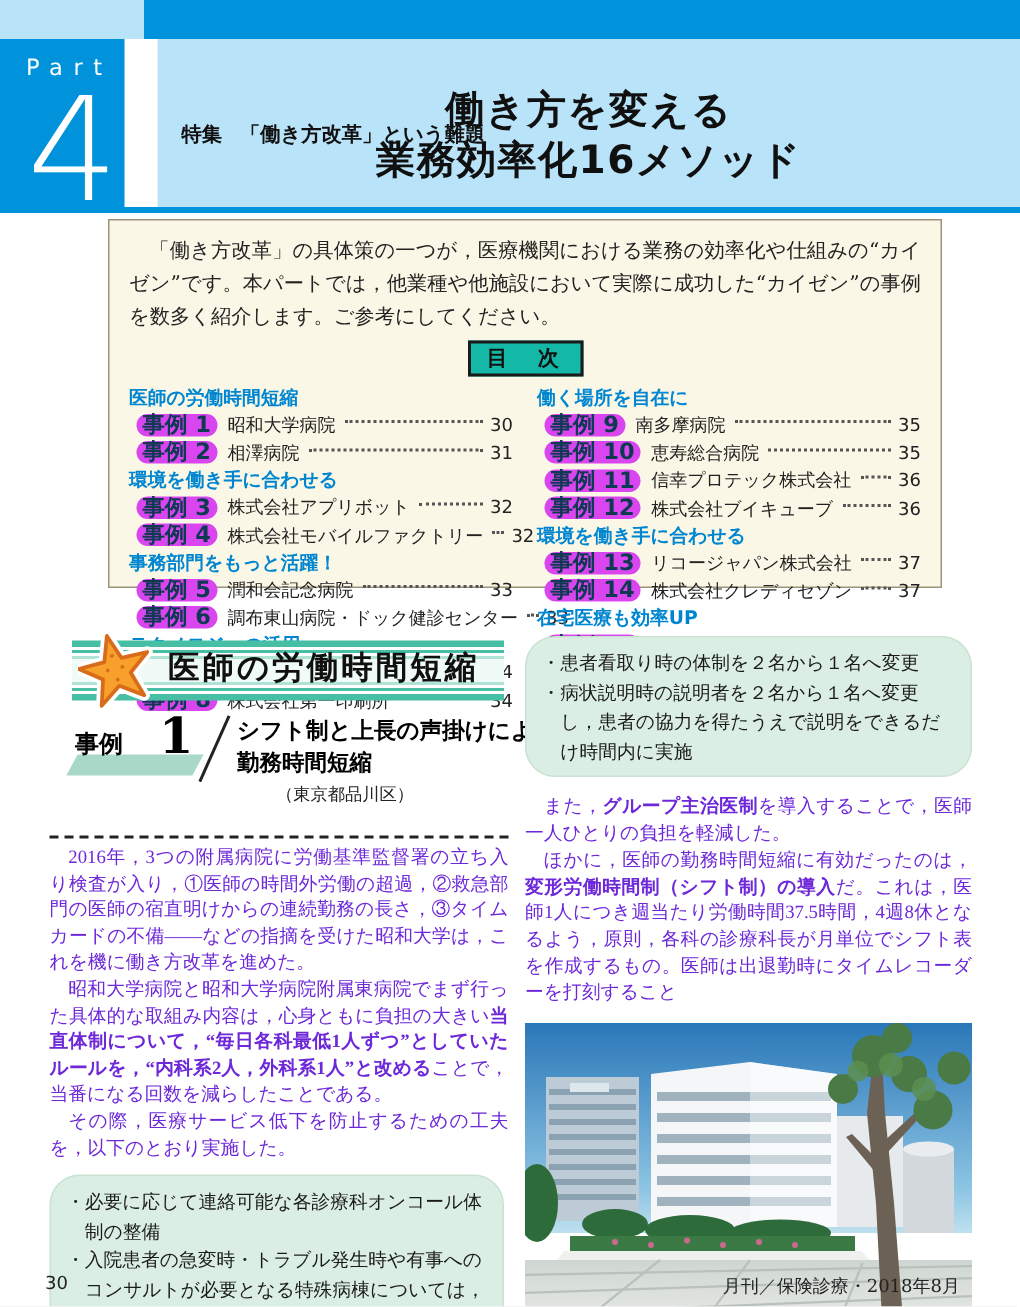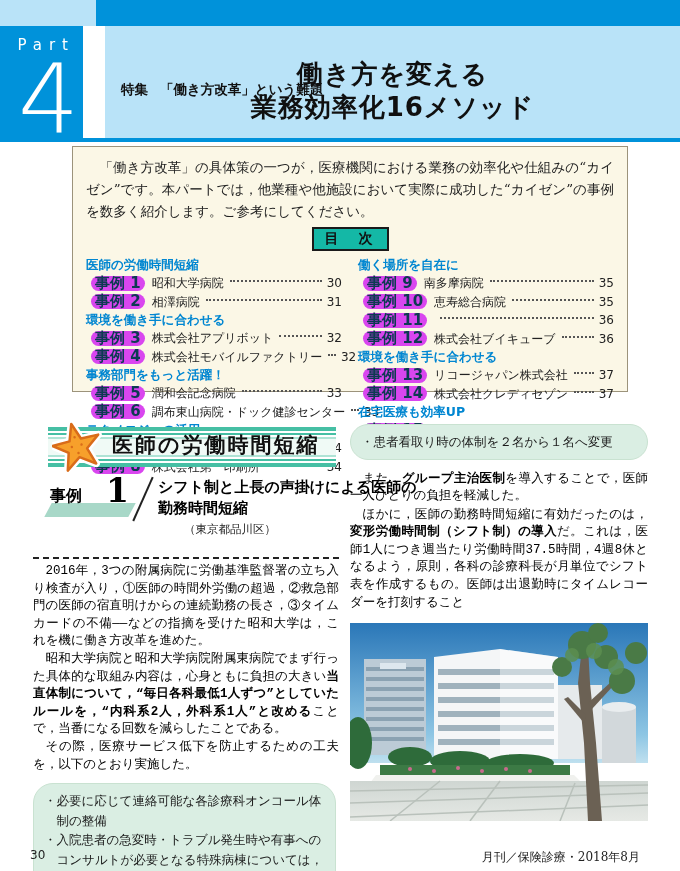--- a/index.html
+++ b/index.html
@@ -42,21 +42,21 @@
   .case-shadow { position:absolute; left:2px; top:26px; width:84px; height:14px; background:#a8d8c8; transform:skewX(-28deg); }
   .case-word { position:absolute; left:4px; top:9px; font-size:16px; font-weight:900; color:#000; }
   .case-num { position:absolute; left:60px; top:-6px; font-family:"DejaVu Serif", serif; font-size:33px; font-weight:700; color:#000; }
   .case-slash { position:absolute; left:96px; top:-2px; width:1.5px; height:48px; background:#222; transform:rotate(24deg); }
   .case-title { position:absolute; left:112px; top:0; font-size:15px; font-weight:800; line-height:21px; color:#000; white-space:nowrap; }
   .org { position:absolute; left:92px; top:521px; font-size:11.5px; line-height:17px; color:#222; }
   .org-line2 { margin-left:92px; }
   .dash-sep { position:absolute; left:33px; top:557px; width:306px; border-top:2.5px dashed #222; }
 
   
-  .body-par { font-family:Liberation Mono, monospace; font-size:12.5px; line-height:17.6px; text-align:justify; text-indent:1em; color:#000000; }
+  .body-par { font-family:Liberation Serif, serif; font-size:12.5px; line-height:17.6px; text-align:justify; text-indent:1em; color:#6d28d9; }
   .body-par .b { font-weight:700; }
   .col-left { position:absolute; left:33px; top:563px; width:306px; }
   .col-right { position:absolute; left:350px; top:424px; width:298px; }
   .gbox { background:#daeee3; border:1px solid #c9e2d1; border-radius:20px; padding:7px 10px; font-size:12.5px; line-height:19.5px; color:#1a1a1a; }
   .gbox li { list-style:none; padding-left:1em; text-indent:-1em; }
   .col-left .gbox { margin-top:9px; width:303px; }
   .col-right .gbox { margin-bottom:11px; }
   .col-right .body-par { margin-bottom:1px; }
 
   
@@ -157,20 +157,21 @@
           <span class="toc-page">35</span>
         </div>
         <div class="toc-item">
           <span class="badge">事例 10</span>
           <span class="toc-name">恵寿総合病院</span>
           <span class="leader"></span>
           <span class="toc-page">35</span>
         </div>
         <div class="toc-item">
           <span class="badge">事例 11</span>
+          <span class="toc-name">信幸プロテック株式会社</span>
           <span class="leader"></span>
           <span class="toc-page">36</span>
         </div>
         <div class="toc-item">
           <span class="badge">事例 12</span>
           <span class="toc-name">株式会社ブイキューブ</span>
           <span class="leader"></span>
           <span class="toc-page">36</span>
         </div>
         <div class="toc-heading">環境を働き手に合わせる</div>
@@ -241,20 +242,21 @@
     <p class="body-par"><span>その際，医療サービス低下を防止するための工夫を，以下のとおり実施した。</span></p>
     <ul class="gbox">
       <li>・必要に応じて連絡可能な各診療科オンコール体制の整備</li>
       <li>・入院患者の急変時・トラブル発生時や有事へのコンサルトが必要となる特殊病棟については，各診療科１名の当直体制の継続</li>
     </ul>
   </div>
 
   <div class="col-right">
     <ul class="gbox">
       <li>・患者看取り時の体制を２名から１名へ変更</li>
+      <li>・病状説明時の説明者を２名から１名へ変更し，患者の協力を得たうえで説明をできるだけ時間内に実施</li>
     </ul>
     <p class="body-par"><span>また，</span><span class="b">グループ主治医制</span><span>を導入することで，医師一人ひとりの負担を軽減した。</span></p>
     <p class="body-par"><span>ほかに，医師の勤務時間短縮に有効だったのは，</span><span class="b">変形労働時間制（シフト制）の導入</span><span>だ。これは，医師1人につき週当たり労働時間37.5時間，4週8休となるよう，原則，各科の診療科長が月単位でシフト表を作成するもの。医師は出退勤時にタイムレコーダーを打刻すること</span></p>
 
     <svg class="photo" viewBox="0 0 298 198" preserveAspectRatio="none">
       <defs>
         <linearGradient id="sky" x1="0" y1="0" x2="0" y2="1">
           <stop offset="0" stop-color="#2a77b8"></stop>
           <stop offset="0.8" stop-color="#8ec6e4"></stop>
           <stop offset="1" stop-color="#bfe0ef"></stop>

